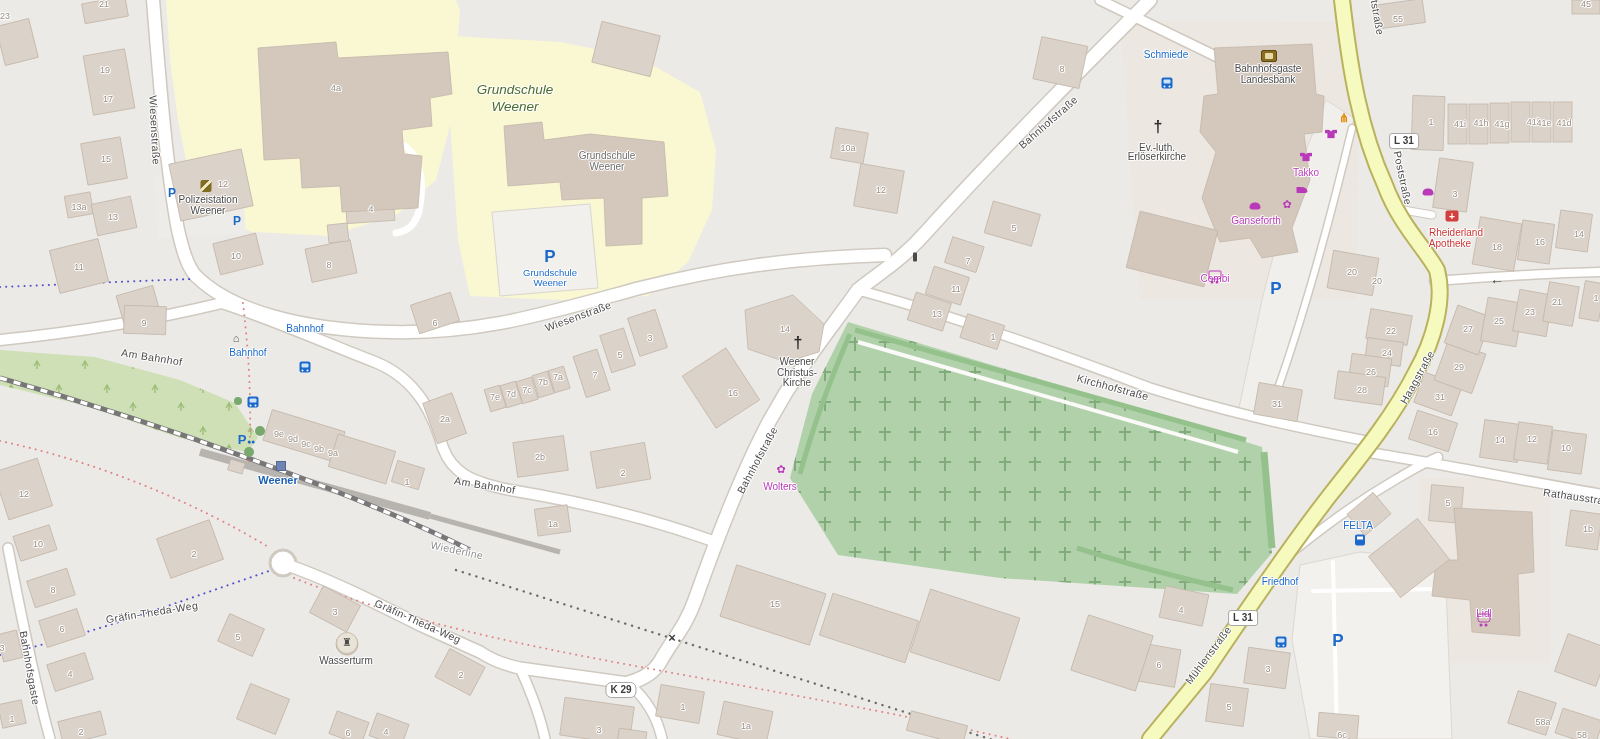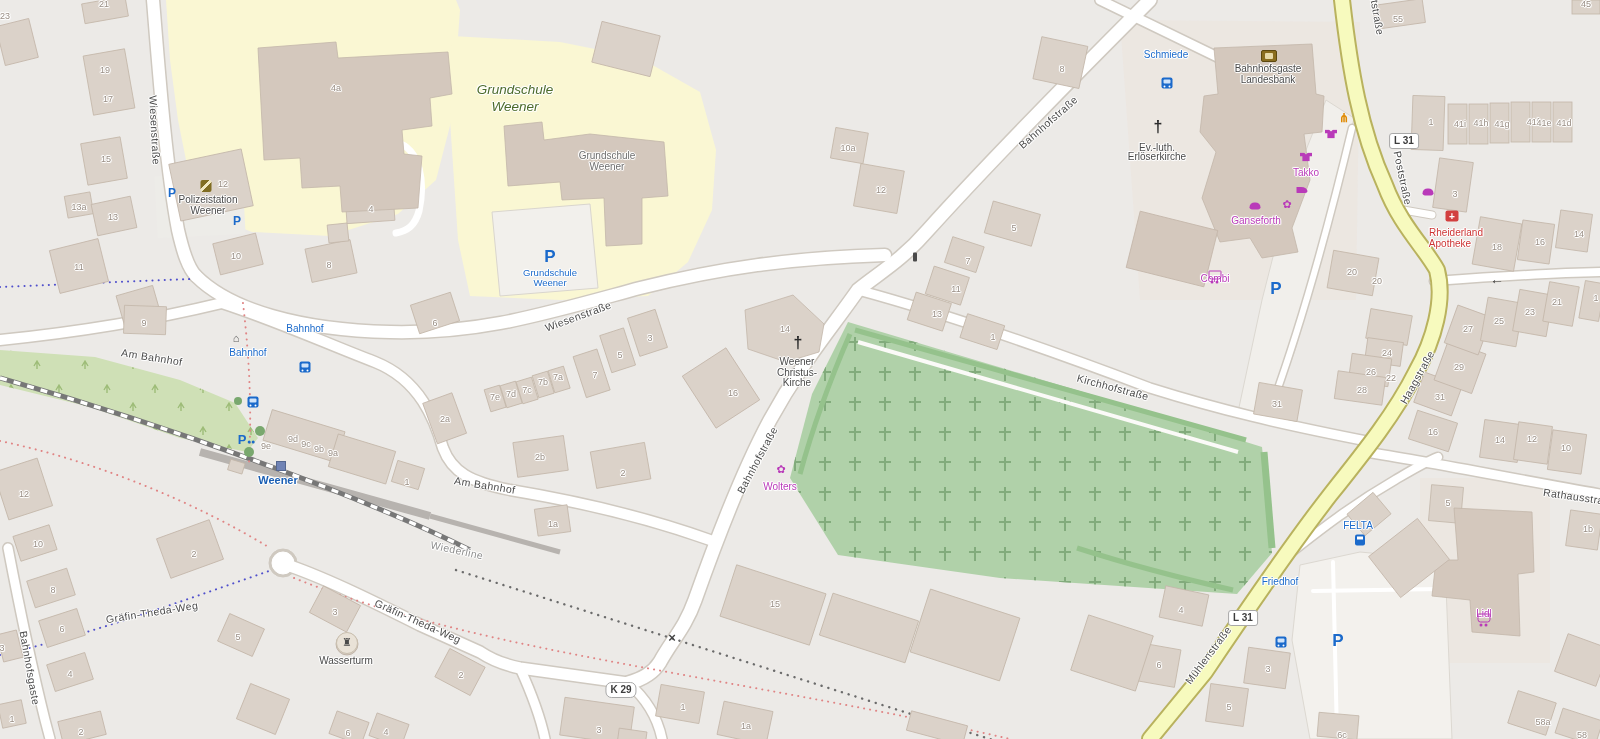--- a/index.html
+++ b/index.html
@@ -326,21 +326,21 @@
       <div class="lbl hn" style="left: 733px; top: 393px;">16</div>
       <div class="lbl hn" style="left: 785px; top: 329px;">14</div>
       <div class="lbl hn" style="left: 848px; top: 148px;">10a</div>
       <div class="lbl hn" style="left: 881px; top: 190px;">12</div>
       <div class="lbl hn" style="left: 1062px; top: 69px;">8</div>
       <div class="lbl hn" style="left: 1014px; top: 228px;">5</div>
       <div class="lbl hn" style="left: 968px; top: 261px;">7</div>
       <div class="lbl hn" style="left: 956px; top: 289px;">11</div>
       <div class="lbl hn" style="left: 937px; top: 314px;">13</div>
       <div class="lbl hn" style="left: 993px; top: 337px;">1</div>
-      <div class="lbl hn" style="left: 266px; top: 434px; margin-top: 12px;">9e</div>
+      <div class="lbl hn" style="left: 279px; top: 434px;">9e</div>
       <div class="lbl hn" style="left: 293px; top: 439px;">9d</div>
       <div class="lbl hn" style="left: 306px; top: 444px;">9c</div>
       <div class="lbl hn" style="left: 319px; top: 449px;">9b</div>
       <div class="lbl hn" style="left: 333px; top: 453px;">9a</div>
       <div class="lbl hn" style="left: 407px; top: 482px;">1</div>
       <div class="lbl hn" style="left: 24px; top: 494px;">12</div>
       <div class="lbl hn" style="left: 38px; top: 544px;">10</div>
       <div class="lbl hn" style="left: 194px; top: 554px;">2</div>
       <div class="lbl hn" style="left: 53px; top: 590px;">8</div>
       <div class="lbl hn" style="left: 62px; top: 629px;">6</div>
@@ -364,21 +364,21 @@
       <div class="lbl hn" style="left: 1502px; top: 124px;">41g</div>
       <div class="lbl hn" style="left: 1523px; top: 122px; padding-left: 20px;">41f</div>
       <div class="lbl hn" style="left: 1544px; top: 123px;">41e</div>
       <div class="lbl hn" style="left: 1564px; top: 123px;">41d</div>
       <div class="lbl hn" style="left: 1431px; top: 122px;">1</div>
       <div class="lbl hn" style="left: 1455px; top: 194px;">3</div>
       <div class="lbl hn" style="left: 1497px; top: 247px;">18</div>
       <div class="lbl hn" style="left: 1540px; top: 242px;">16</div>
       <div class="lbl hn" style="left: 1579px; top: 234px;">14</div>
       <div class="lbl hn" style="left: 1377px; top: 281px;">20</div>
-      <div class="lbl hn" style="left: 1391px; top: 331px; margin-top: 47px;">22</div>
+      <div class="lbl hn" style="left: 1391px; top: 331px;">22</div>
       <div class="lbl hn" style="left: 1387px; top: 353px;">24</div>
       <div class="lbl hn" style="left: 1371px; top: 372px;">26</div>
       <div class="lbl hn" style="left: 1362px; top: 390px;">28</div>
       <div class="lbl hn" style="left: 1277px; top: 404px;">31</div>
       <div class="lbl hn" style="left: 1440px; top: 397px;">31</div>
       <div class="lbl hn" style="left: 1433px; top: 432px;">16</div>
       <div class="lbl hn" style="left: 1459px; top: 367px;">29</div>
       <div class="lbl hn" style="left: 1468px; top: 329px;">27</div>
       <div class="lbl hn" style="left: 1499px; top: 321px;">25</div>
       <div class="lbl hn" style="left: 1530px; top: 312px;">23</div>

